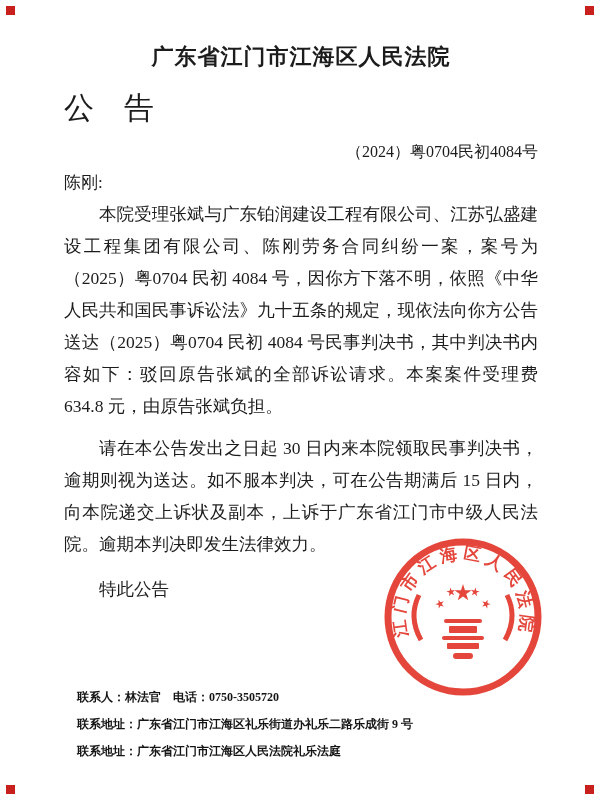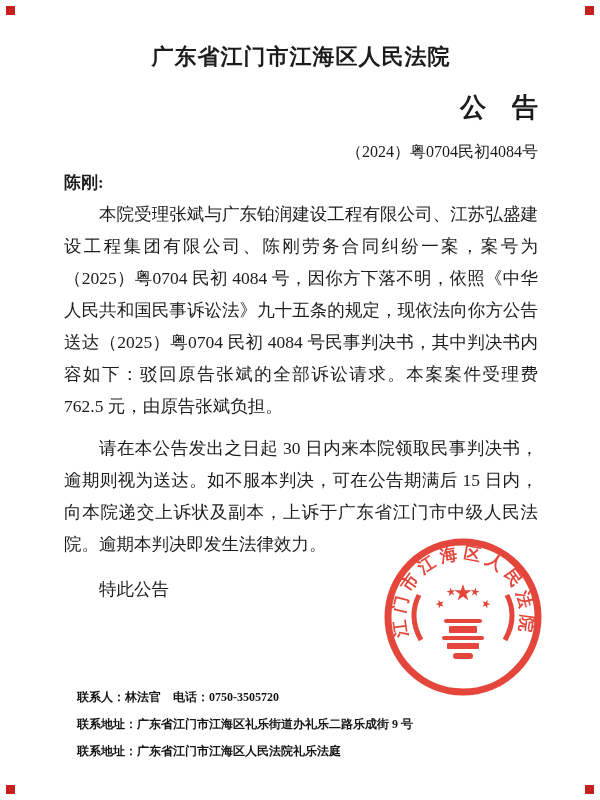--- a/index.html
+++ b/index.html
@@ -10,27 +10,27 @@
     overflow:hidden;
     font-family:"Liberation Serif","DejaVu Serif",serif;
     color:#1c1c1c;
   }
   .content{padding:42px 62px 0 64px;}
   .court-name{
     text-align:center;font-size:22px;font-weight:bold;
     letter-spacing:1px;line-height:30px;margin:0;
   }
   .notice-title{
-    text-align:right;font-size:26px;font-weight:bold;
+    text-align:left;font-size:30px;font-weight:normal;
     line-height:40px;margin:16px 0 0 0;
   }
   .case-number{
     text-align:right;font-size:16px;line-height:24px;margin-top:12px;
   }
-  .salutation{font-size:17px;line-height:26px;margin-top:6px;font-weight:bold;}
+  .salutation{font-size:17px;line-height:26px;margin-top:6px;}
   .body-paragraph{
     font-size:17.5px;line-height:32px;text-align:justify;
     text-indent:2em;margin:2px 0 0 0;
   }
   .body-paragraph + .body-paragraph{margin-top:10px;}
   .closing{font-size:17.5px;line-height:26px;margin-top:16px;text-indent:2em;}
   .date-line{
     position:absolute;top:612px;right:52px;z-index:3;
     font-size:19px;letter-spacing:2px;color:#1b1b1b;
   }
@@ -65,21 +65,21 @@
 
   <div class="content">
     <h1 class="court-name">广东省江门市江海区人民法院</h1>
 
     <h2 class="notice-title">公　告</h2>
 
     <div class="case-number">（2024）粤0704民初4084号</div>
 
     <div class="salutation">陈刚:</div>
 
-    <p class="body-paragraph">本院受理张斌与广东铂润建设工程有限公司、江苏弘盛建设工程集团有限公司、陈刚劳务合同纠纷一案，案号为（2025）粤0704 民初 4084 号，因你方下落不明，依照《中华人民共和国民事诉讼法》九十五条的规定，现依法向你方公告送达（2025）粤0704 民初 4084 号民事判决书，其中判决书内容如下：驳回原告张斌的全部诉讼请求。本案案件受理费 762.5 元，由原告张斌负担。</p>
+    <p class="body-paragraph">本院受理张斌与广东铂润建设工程有限公司、江苏弘盛建设工程集团有限公司、陈刚劳务合同纠纷一案，案号为（2025）粤0704 民初 4084 号，因你方下落不明，依照《中华人民共和国民事诉讼法》九十五条的规定，现依法向你方公告送达（2025）粤0704 民初 4084 号民事判决书，其中判决书内容如下：驳回原告张斌的全部诉讼请求。本案案件受理费 634.8 元，由原告张斌负担。</p>
 
     <p class="body-paragraph">请在本公告发出之日起 30 日内来本院领取民事判决书，逾期则视为送达。如不服本判决，可在公告期满后 15 日内，向本院递交上诉状及副本，上诉于广东省江门市中级人民法院。逾期本判决即发生法律效力。</p>
 
     <div class="closing">特此公告</div>
   </div>
 
 
   <div class="seal">
     <svg viewBox="0 0 164 164" xmlns="http://www.w3.org/2000/svg">
       <defs>

